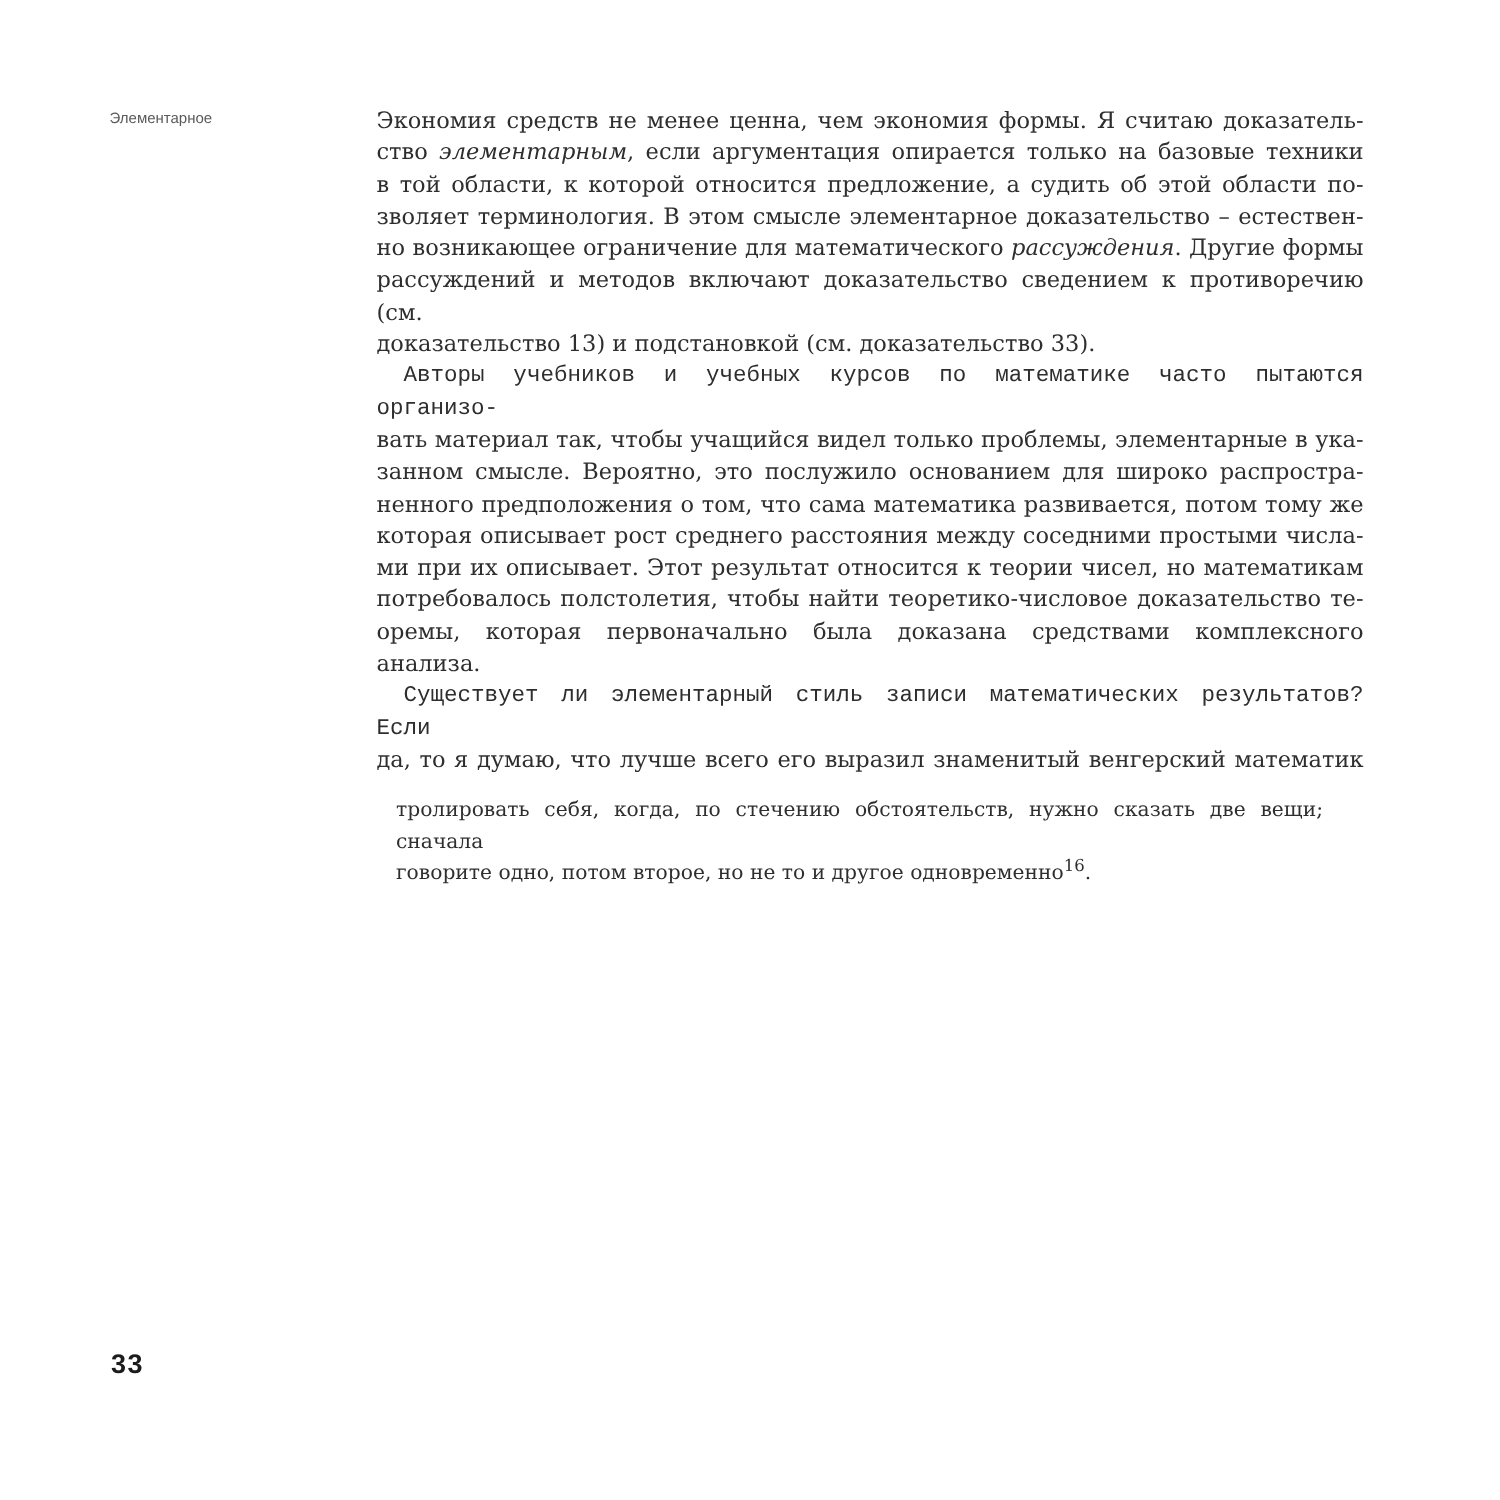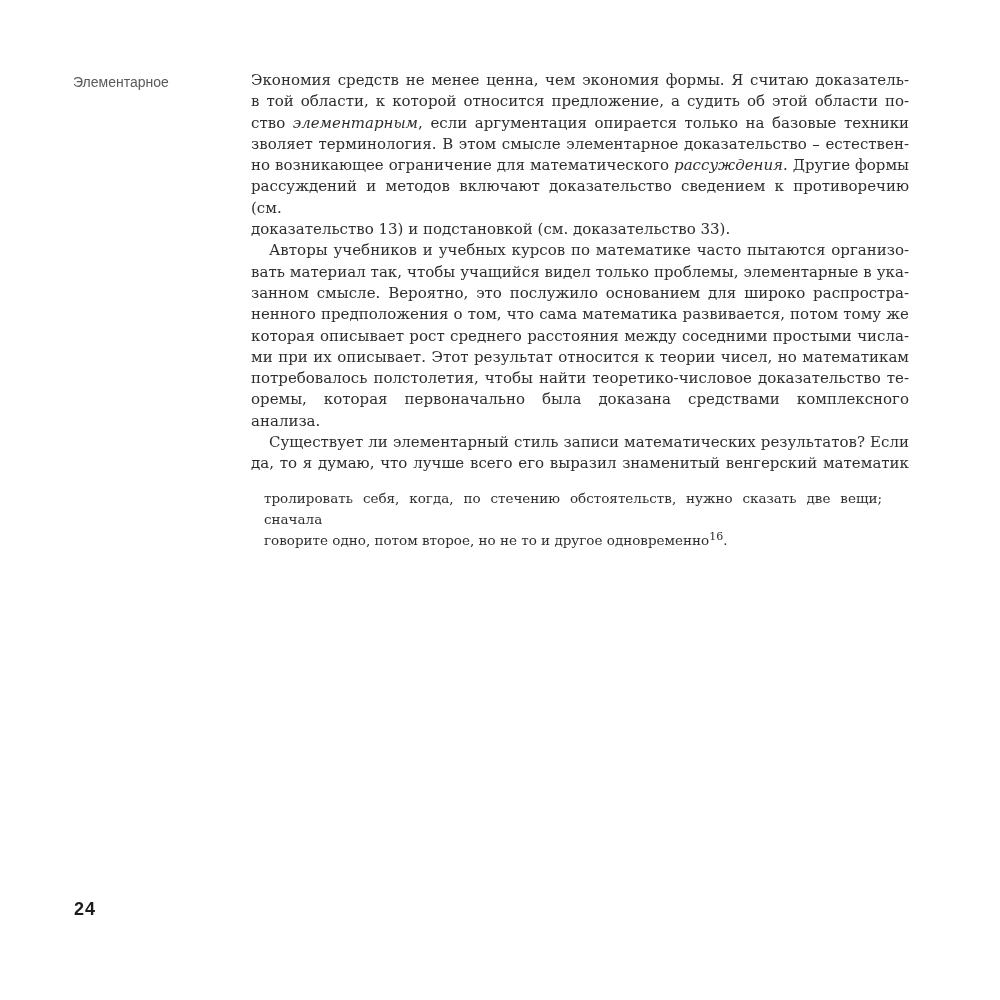--- a/index.html
+++ b/index.html
@@ -9,21 +9,21 @@
     height: 1000px;
     background: #ffffff;
     overflow: hidden;
     font-family: "DejaVu Serif", serif;
   }
   .margin-label {
     position: absolute;
     left: 73px;
     top: 74px;
     font-family: "Liberation Sans", sans-serif;
-    font-size: 14px;
+    font-size: 10px;
     color: var(--label, #5a5a5a);
   }
   .text-column {
     position: absolute;
     left: 232px;
     top: 70px;
     width: 677px;
     color: var(--text, #2e2e2e);
     font-size: 15px;
   }
@@ -32,21 +32,21 @@
     line-height: 21.3px;
     text-align: justify;
     text-align-last: justify;
     margin-left: 19px;
     -moz-text-align-last: justify;
   }
   .line.last {
     text-align-last: left;
     -moz-text-align-last: left;
   }
-  .line.indent { text-indent: 18px; }
+  .line.indent { text-indent: 18px; font-family: Liberation Mono, monospace; }
   .block.quote {
     margin-top: 13px;
     margin-left: 13px;
     width: 637px;
     font-size: 13.5px;
   }
   .block.quote .line { line-height: 21px; }
   .it { font-style: italic; }
   .sup {
     font-size: 11px;
@@ -66,22 +66,22 @@
 </style>
 </head>
 <body>
 
 <div class="page">
   <div class="margin-label">Элементарное</div>
 
   <div class="text-column">
       <div class="block para">
         <div class="line"><span>Экономия средств не менее ценна, чем экономия формы. Я считаю доказатель-</span></div>
+        <div class="line"><span>ство </span><span class="it">элементарным</span><span>, если аргументация опирается только на базовые техники</span></div>
         <div class="line"><span>в той области, к которой относится предложение, а судить об этой области по-</span></div>
-        <div class="line"><span>ство </span><span class="it">элементарным</span><span>, если аргументация опирается только на базовые техники</span></div>
         <div class="line"><span>зволяет терминология. В этом смысле элементарное доказательство – естествен-</span></div>
         <div class="line"><span>но возникающее ограничение для математического </span><span class="it">рассуждения</span><span>. Другие формы</span></div>
         <div class="line"><span>рассуждений и методов включают доказательство сведением к противоречию (см.</span></div>
         <div class="line last"><span>доказательство 13) и подстановкой (см. доказательство 33).</span></div>
       </div>
       <div class="block para">
         <div class="line indent"><span>Авторы учебников и учебных курсов по математике часто пытаются организо-</span></div>
         <div class="line"><span>вать материал так, чтобы учащийся видел только проблемы, элементарные в ука-</span></div>
         <div class="line"><span>занном смысле. Вероятно, это послужило основанием для широко распростра-</span></div>
         <div class="line"><span>ненного предположения о том, что сама математика развивается, потом тому же</span></div>
@@ -93,14 +93,14 @@
       <div class="block para">
         <div class="line indent"><span>Существует ли элементарный стиль записи математических результатов? Если</span></div>
         <div class="line"><span>да, то я думаю, что лучше всего его выразил знаменитый венгерский математик</span></div>
       </div>
       <div class="block quote">
         <div class="line"><span>тролировать себя, когда, по стечению обстоятельств, нужно сказать две вещи; сначала</span></div>
         <div class="line last"><span>говорите одно, потом второе, но не то и другое одновременно</span><span class="sup">16</span><span>.</span></div>
       </div>
     </div>
 
-  <div class="page-number">24</div>
+  <div class="page-number">33</div>
 </div>
 
 </body></html>

